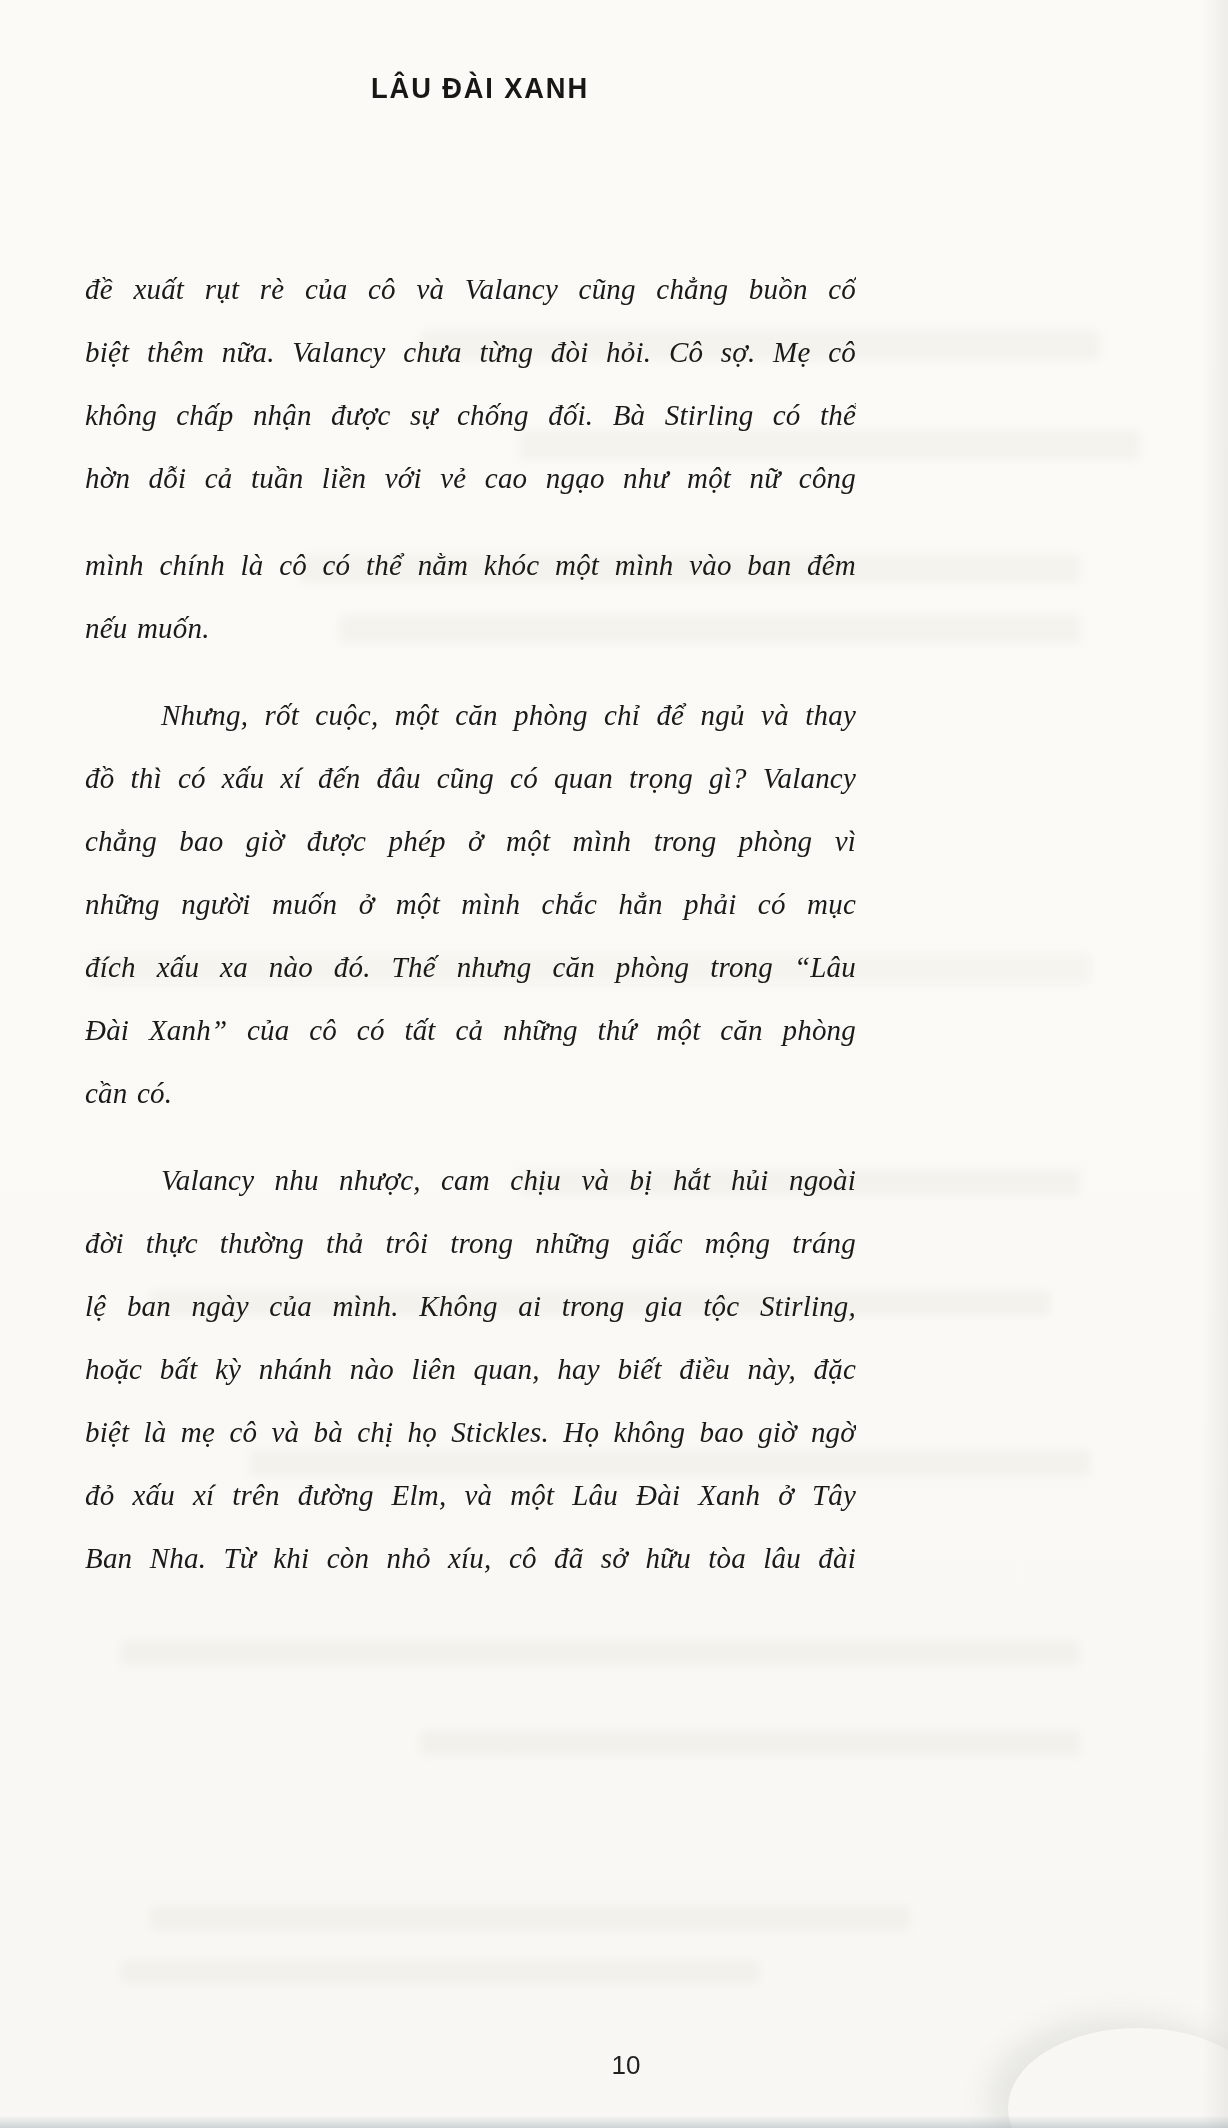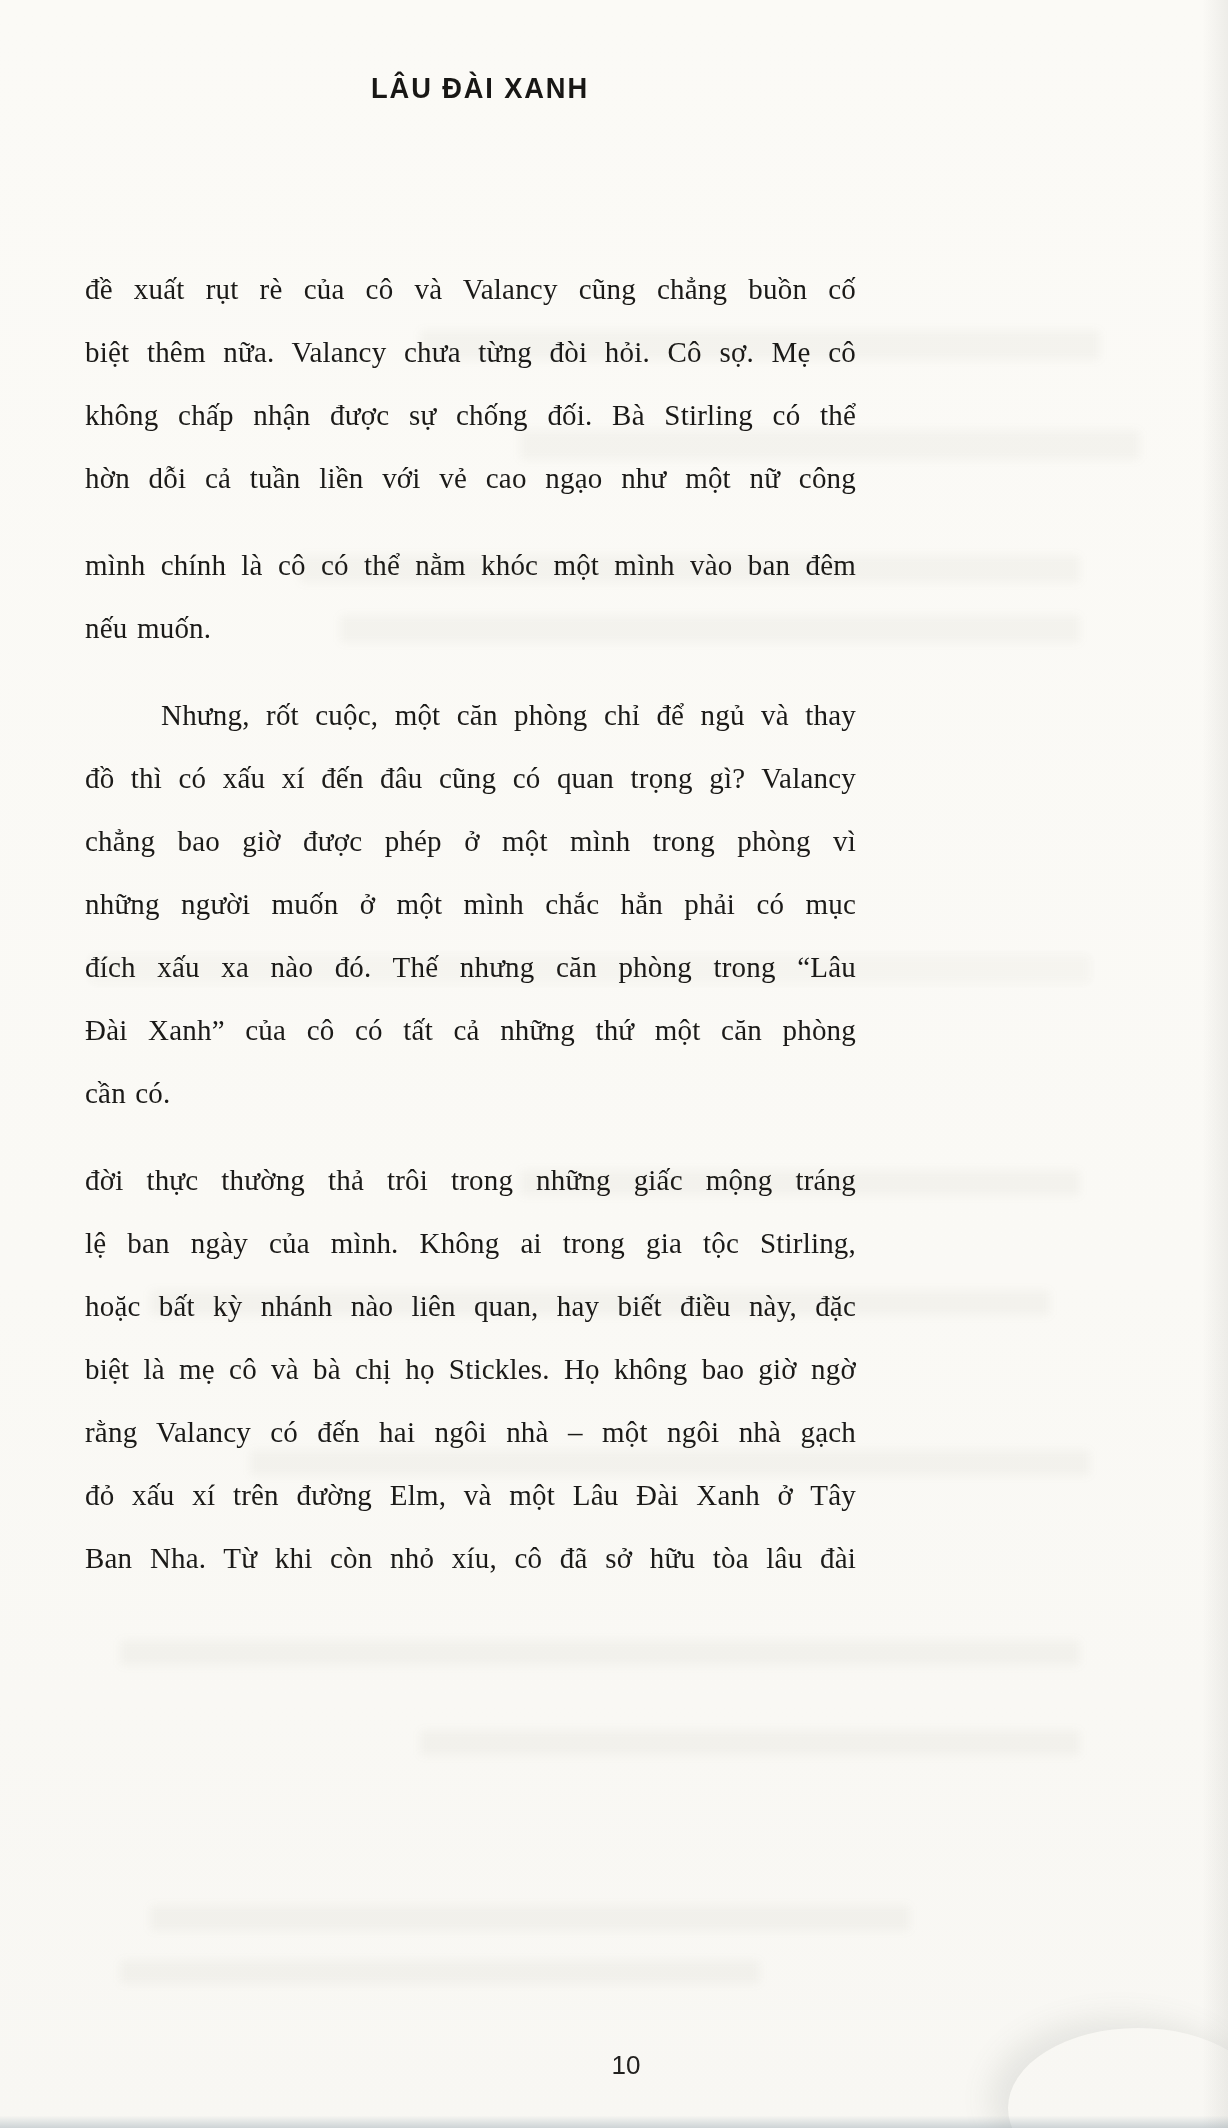--- a/index.html
+++ b/index.html
@@ -59,21 +59,21 @@
     font-size:29px;
     letter-spacing:2px;
     color:#181715;
     transform:scaleX(0.94);
   }
   .text-block{
     position:absolute;
     left:85px;top:258px;width:788px;
     color:#1b1a18;
   }
-  .para{margin:0 17px 24px 0;}
+  .para{margin:0 17px 24px 0;font-style:italic;}
   .line{
     font-size:29px;
     line-height:63px;
     height:63px;
     text-align:justify;
     text-align-last:justify;
     overflow:hidden;
     letter-spacing:0.2px;
     word-spacing:2px;
   }
@@ -123,25 +123,25 @@
       <div class="para">
         <div class="line indent">Nhưng, rốt cuộc, một căn phòng chỉ để ngủ và thay</div>
         <div class="line">đồ thì có xấu xí đến đâu cũng có quan trọng gì? Valancy</div>
         <div class="line">chẳng bao giờ được phép ở một mình trong phòng vì</div>
         <div class="line">những người muốn ở một mình chắc hẳn phải có mục</div>
         <div class="line">đích xấu xa nào đó. Thế nhưng căn phòng trong “Lâu</div>
         <div class="line">Đài Xanh” của cô có tất cả những thứ một căn phòng</div>
         <div class="line last">cần có.</div>
       </div>
       <div class="para">
+        <div class="line indent">Valancy nhu nhược, cam chịu và bị hắt hủi ngoài</div>
         <div class="line">đời thực thường thả trôi trong những giấc mộng tráng</div>
         <div class="line">lệ ban ngày của mình. Không ai trong gia tộc Stirling,</div>
         <div class="line">hoặc bất kỳ nhánh nào liên quan, hay biết điều này, đặc</div>
         <div class="line">biệt là mẹ cô và bà chị họ Stickles. Họ không bao giờ ngờ</div>
-        <div class="line">rằng Valancy có đến hai ngôi nhà – một ngôi nhà gạch</div>
         <div class="line">đỏ xấu xí trên đường Elm, và một Lâu Đài Xanh ở Tây</div>
         <div class="line">Ban Nha. Từ khi còn nhỏ xíu, cô đã sở hữu tòa lâu đài</div>
       </div>
     </div>
 
   <div class="page-number">10</div>
 
   <div class="edge-right"></div>
   <div class="corner-shadow"></div>
   <div class="edge-bottom"></div>

